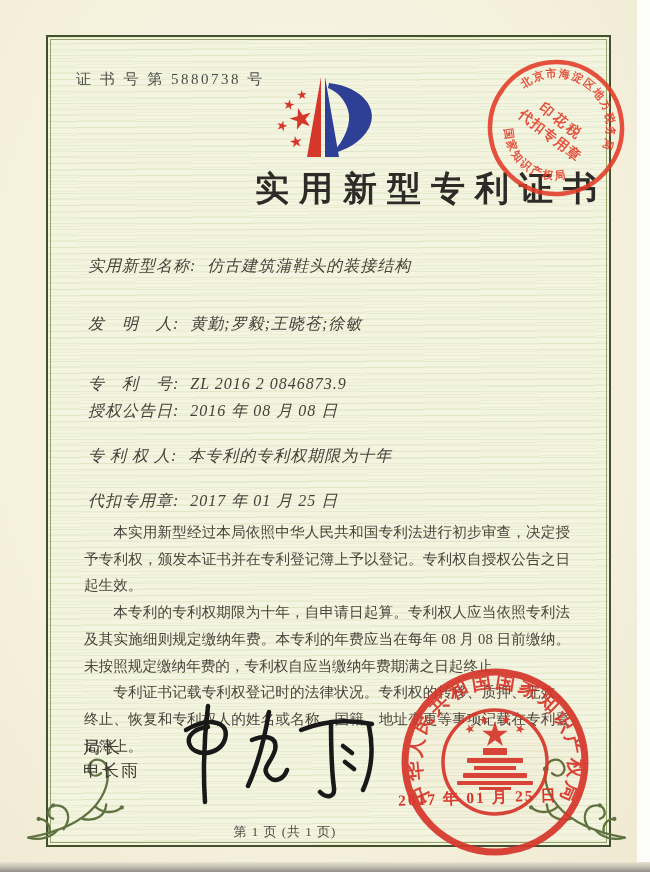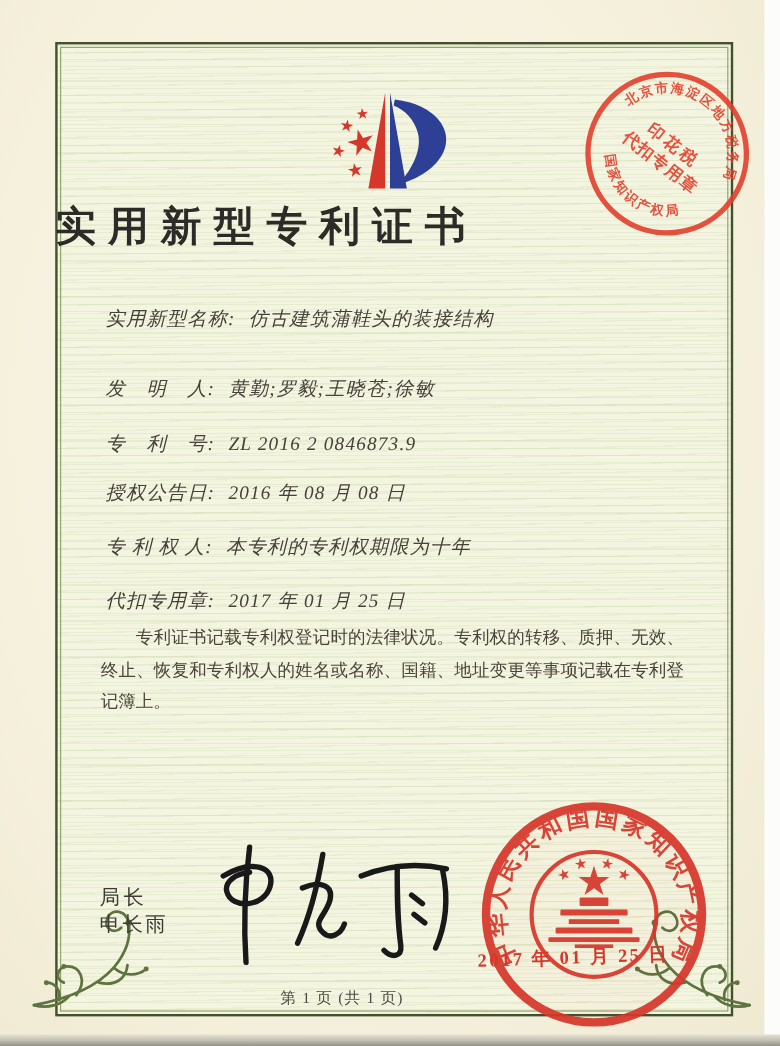--- a/index.html
+++ b/index.html
@@ -18,21 +18,21 @@
     border:2.5px solid #41502d;
     background:#f4f5e1;
     background-image:
       repeating-linear-gradient(180deg, rgba(165,185,115,.16) 0 1px, rgba(255,255,255,0) 1px 6px),
       repeating-linear-gradient(179deg, rgba(165,185,115,.12) 0 1px, rgba(255,255,255,0) 1px 7px);
   }
   .frame-inner{position:absolute; inset:2px; border:1px solid #94a46c; pointer-events:none;}
   .cert-number{position:absolute; left:76px; top:70px; font-size:15px; letter-spacing:2.5px; color:#4c4b47;}
   .logo{position:absolute; left:255px; top:68px; width:145px; height:100px;}
   .title{
-    position:absolute; left:46px; top:166px; width:561px; text-align:left;
+    position:absolute; left:46px; top:166px; width:561px; text-align:right;
     font-size:34px; font-weight:bold; letter-spacing:10px; color:#2d2b27;
   }
   .fields{position:absolute; left:88px; top:250px; width:480px; font-size:16px; color:#45413a;}
   .field-row{position:absolute; left:0; white-space:nowrap; letter-spacing:1px;font-style:italic;}
   .field-row .lab{margin-right:6px;}
   .paras{position:absolute; left:84px; top:519px; width:486px; font-size:14.6px;
     line-height:1.83; text-align:justify; color:#4a443c;}
   .paras p{margin:0; text-indent:2em;}
   .director{position:absolute; left:83px; top:736px; font-size:17px; color:#3e3b35; letter-spacing:3px;}
   .director .name{display:block; letter-spacing:2px;}
@@ -84,20 +84,21 @@
       <path d="M26,86 c2,-8 -3,-14 -10,-14"></path>
     </g>
     <g fill="#5f7340">
       <circle cx="82" cy="24" r="2.6"></circle>
         <circle cx="30" cy="59" r="2"></circle>
       <circle cx="96" cy="61" r="2"></circle>
         <circle cx="16" cy="72" r="2"></circle>
     </g>
   </svg>
 
+  <div class="cert-number">证 书 号 第 5880738 号</div>
 
   <svg class="logo" viewBox="0 0 145 98">
     <defs>
       <path id="star" d="M0,-10 L2.23,-3.07 L9.51,-3.09 L3.61,1.17 L5.88,8.09 L0,3.8 L-5.88,8.09 L-3.61,1.17 L-9.51,-3.09 L-2.23,-3.07 Z"></path>
     </defs>
     <polygon points="66,8 52,88 66,88" fill="#d6372b"></polygon>
     <polygon points="70,8 70,88 84,88" fill="#2e3f96"></polygon>
     <path d="M74,14 C108,18 124,40 114,59 C106,74 90,81 77,85 C90,70 97,54 93,41 C90,31 83,23 73,19 Z" fill="#2e3f96"></path>
     <g fill="#d6372b">
       <use href="#star" transform="translate(46,50) scale(1.15) rotate(-15)"></use>
@@ -112,39 +113,41 @@
 
   <div class="fields">
     <div class="field-row" style="top:6px">
       <span class="lab">实用新型名称:</span>
       <span class="val">仿古建筑蒲鞋头的装接结构</span>
     </div>
     <div class="field-row" style="top:64px">
       <span class="lab">发　明　人:</span>
       <span class="val">黄勤;罗毅;王晓苍;徐敏</span>
     </div>
-    <div class="field-row" style="top:110px">
+    <div class="field-row" style="top:124px">
       <span class="lab">专　利　号:</span>
       <span class="val">ZL 2016 2 0846873.9</span>
     </div>
     <div class="field-row" style="top:151px">
       <span class="lab">授权公告日:</span>
       <span class="val">2016 年 08 月 08 日</span>
     </div>
     <div class="field-row" style="top:196px">
       <span class="lab">专 利 权 人:</span>
       <span class="val">本专利的专利权期限为十年</span>
     </div>
     <div class="field-row" style="top:241px">
       <span class="lab">代扣专用章:</span>
       <span class="val">2017 年 01 月 25 日</span>
     </div>
   </div>
 
   <div class="paras">
+    <p>本实用新型经过本局依照中华人民共和国专利法进行初步审查，决定授予专利权，颁发本证书并在专利登记簿上予以登记。专利权自授权公告之日起生效。</p>
+    <p>本专利的专利权期限为十年，自申请日起算。专利权人应当依照专利法及其实施细则规定缴纳年费。本专利的年费应当在每年 08 月 08 日前缴纳。未按照规定缴纳年费的，专利权自应当缴纳年费期满之日起终止。</p>
     <p>专利证书记载专利权登记时的法律状况。专利权的转移、质押、无效、终止、恢复和专利权人的姓名或名称、国籍、地址变更等事项记载在专利登记簿上。</p>
   </div>
 
   <div class="director">
     <span>局长</span>
     <span class="name">申长雨</span>
   </div>
 
   <svg class="sig" viewBox="0 0 215 112">
     <g fill="none" stroke="#191919" stroke-width="4.5" stroke-linecap="round" stroke-linejoin="round">

